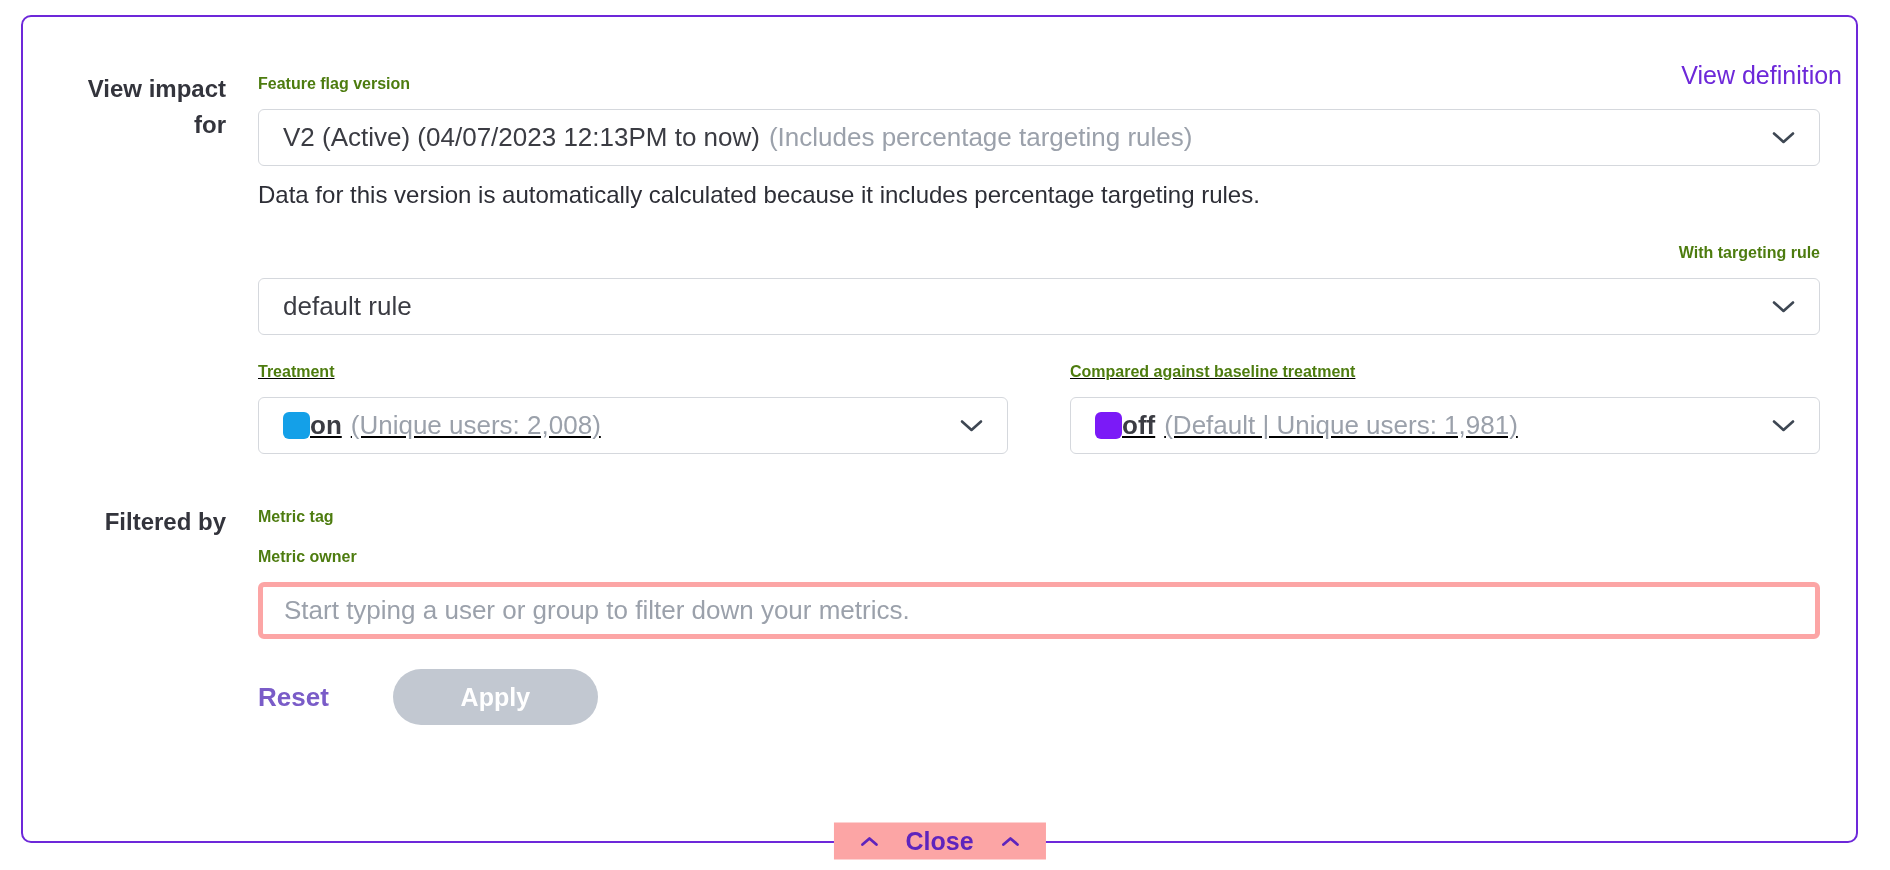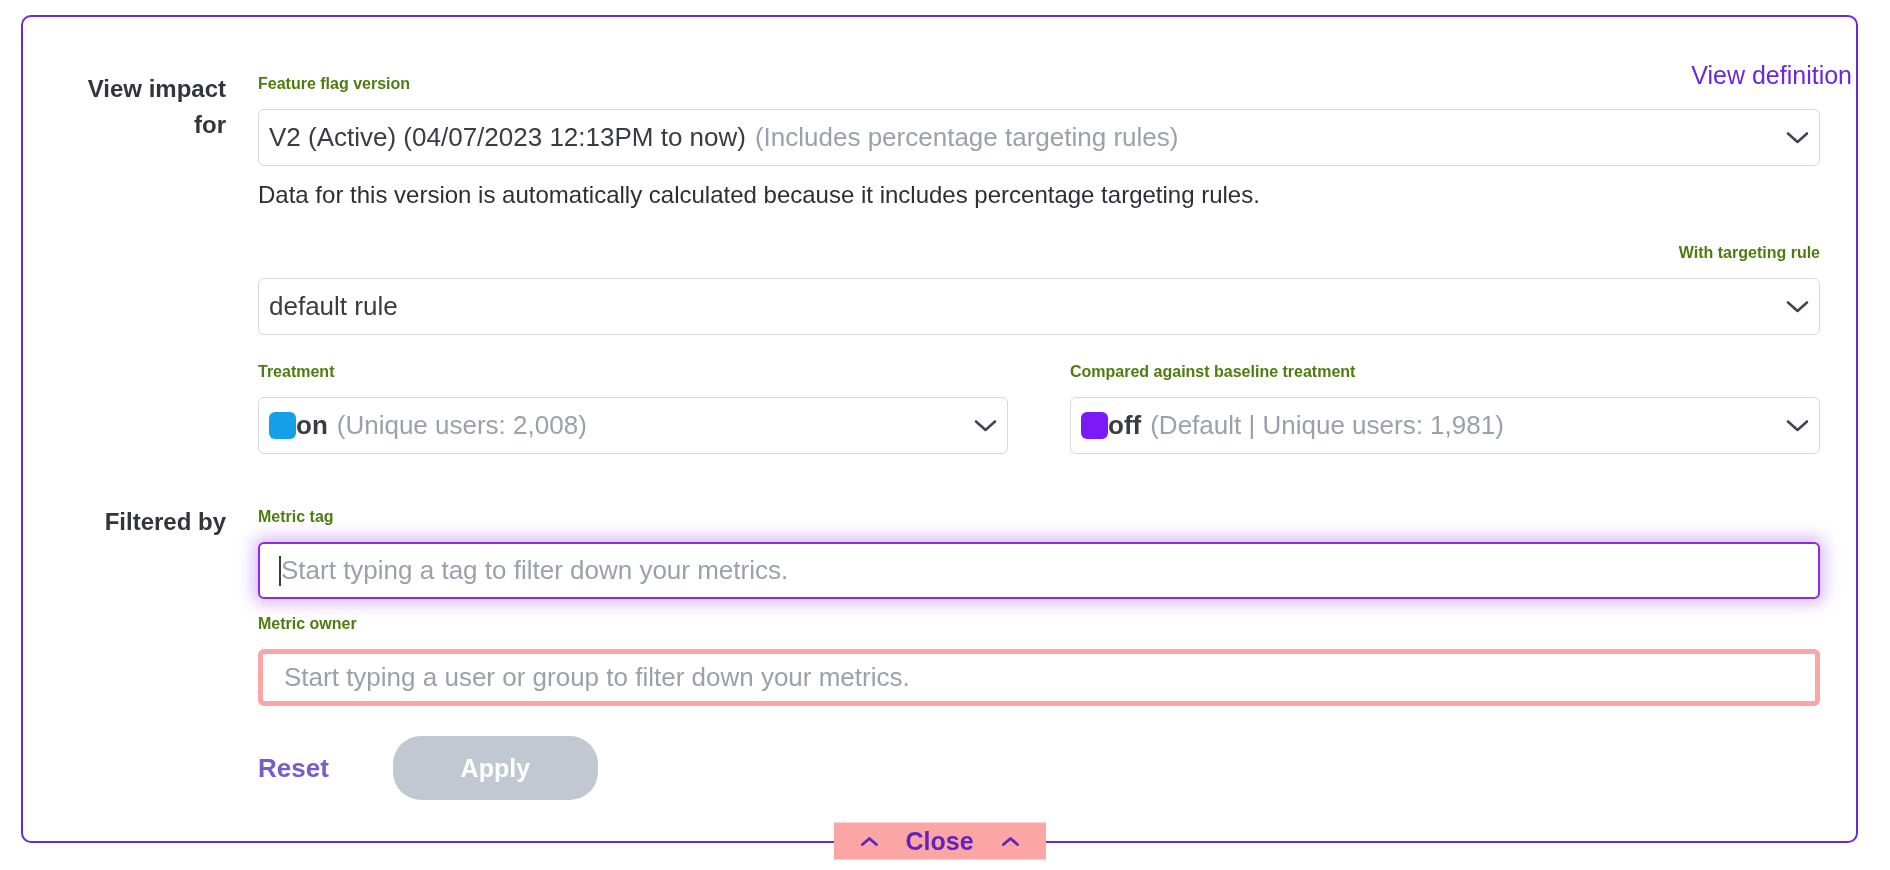--- a/index.html
+++ b/index.html
@@ -12,21 +12,21 @@
   .panel {
     position: absolute;
     left: 21px; top: 15px;
     width: 1837px; height: 828px;
     border: 2px solid #6d28d9;
     border-radius: 10px;
     background: #ffffff;
   }
   .view-def {
     position: absolute;
-    top: 44px; right: 4px;
+    top: 44px; right: 14px;
     font-size: 25px;
     color: #6d28d9;
     text-decoration: none;
     cursor: pointer;
   }
   .grid {
     display: grid;
     grid-template-columns: 146px 1fr;
     column-gap: 32px;
     padding: 52px 36px 0 57px;
@@ -48,21 +48,21 @@
     line-height: 30px;
     margin-bottom: 10px;
   }
   .select {
     height: 57px;
     border: 1px solid #d5d8dd;
     border-radius: 6px;
     background: #ffffff;
     display: flex;
     align-items: center;
-    padding: 0 10px;
+    padding: 0 24px;
     font-size: 26px;
     color: #3b3c43;
     cursor: pointer;
     position: relative;
   }
   .select .chev { margin-left: auto; flex: none; padding-left: 16px; display: flex; }
   .val-gray { color: #9ba1ab; margin-left: 9px; white-space: pre; }
   .val-name { font-weight: 700; }
   .swatch {
     width: 27px; height: 27px;
@@ -73,20 +73,21 @@
     margin-top: 14px;
     font-size: 24px;
     color: #2d2e36;
     line-height: 30px;
   }
   .mt-block { margin-top: 28px; text-align: right; }
   .two-col {
     display: flex;
     gap: 62px;
     margin-top: 22px;
+    text-decoration: underline;
   }
   .two-col .col { flex: 1; min-width: 0; }
   .text-input {
     width: 100%;
     height: 57px;
     border: 5px solid #fca5a5;
     border-radius: 6px;
     padding: 0 21px;
     font-size: 26px;
     font-family: "Liberation Sans", "DejaVu Sans", sans-serif;
@@ -117,21 +118,21 @@
   .reset-btn {
     background: none;
     border: none;
     font-size: 26px;
     font-weight: 700;
     color: #7a5cc8;
     cursor: pointer;
     font-family: inherit;
   }
   .apply-btn {
-    width: 205px; height: 64px;
+    width: 205px; height: 56px;
     border: none;
     border-radius: 28px;
     background: #c2c8d1;
     color: #ffffff;
     font-size: 25px;
     font-weight: 700;
     font-family: inherit;
     cursor: default;
   }
   .close-ctl {
@@ -219,24 +220,20 @@
         </div>
       </div>
     </div>
 
     <div class="section-label second">Filtered by</div>
 
     <div class="content second">
 
       <div class="field-label">Metric tag</div>
 
-      <div class="input-wrap focused">
-        <input class="text-input" type="text" placeholder="Start typing a tag to filter down your metrics." style="">
-        <span class="caret"></span>
-      </div>
 
       <div class="field-label owner-gap">Metric owner</div>
 
       <div class="input-wrap">
         <input class="text-input" type="text" placeholder="Start typing a user or group to filter down your metrics." style="">
       </div>
 
       <div class="actions">
         <button class="reset-btn">Reset</button>
         <button class="apply-btn" disabled="">Apply</button>

